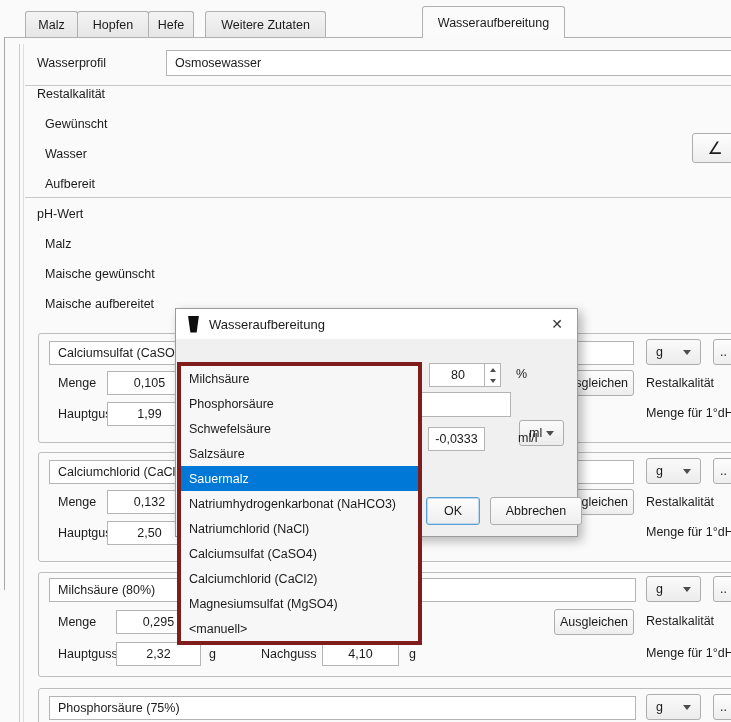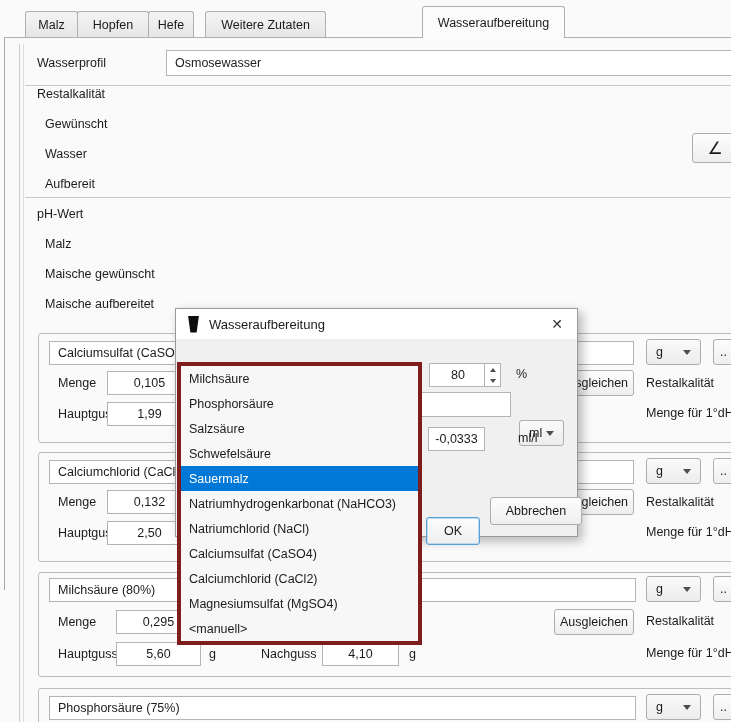--- a/index.html
+++ b/index.html
@@ -18,21 +18,21 @@
        display:flex;align-items:center;justify-content:center;z-index:2;}
   .tab.active{top:6px;height:32px;background:#fbfbfb;z-index:3;}
   .tabline{position:absolute;top:37px;left:4px;width:727px;height:1px;background:#b0b0b0;z-index:1;}
   
   .field{position:absolute;box-sizing:border-box;background:#ffffff;border:1px solid #b4b4b4;
          display:flex;align-items:center;overflow:hidden;}
   .field.center{justify-content:center;}
   .btn{position:absolute;box-sizing:border-box;background:linear-gradient(#fdfdfd,#eeeeee);
        border:1px solid #adadad;border-radius:3px;display:flex;align-items:center;justify-content:center;
        overflow:hidden;}
-  .btn.focus{border:1px solid #5a9fd4;box-shadow:0 0 0 1px #bcd9ef inset;margin-top:20px;}
+  .btn.focus{border:1px solid #5a9fd4;box-shadow:0 0 0 1px #bcd9ef inset;}
   .combo{position:absolute;box-sizing:border-box;background:linear-gradient(#fafafa,#ececec);
          border:1px solid #adadad;border-radius:3px;display:flex;align-items:center;
          justify-content:space-between;padding:0 9px;overflow:hidden;}
   .arrow-down{width:0;height:0;border-left:4px solid transparent;border-right:4px solid transparent;
               border-top:5px solid #4d4d4d;}
   .arrow-up-s{width:0;height:0;border-left:3.5px solid transparent;border-right:3.5px solid transparent;
               border-bottom:4px solid #4d4d4d;}
   .arrow-dn-s{width:0;height:0;border-left:3.5px solid transparent;border-right:3.5px solid transparent;
               border-top:4px solid #4d4d4d;}
   .group{position:absolute;box-sizing:border-box;border:1px solid #bdbdbd;border-radius:3px;}
@@ -168,21 +168,21 @@
     <div class="lbl" style="left:19px;top:42px;">Menge</div>
     <div class="field center" style="left:77px;top:37px;width:85px;height:24px;">
       <span>0,295</span>
     </div>
     <div class="btn" style="left:515px;top:36px;width:80px;height:26px;">
       <span>Ausgleichen</span>
     </div>
     <div class="lbl" style="left:607px;top:41px;">Restalkalität</div>
     <div class="lbl" style="left:19px;top:74px;">Hauptguss</div>
     <div class="field center" style="left:77px;top:69px;width:85px;height:24px;">
-      <span>5,60</span>
+      <span>2,32</span>
     </div>
     <div class="lbl" style="left:170px;top:74px;">g</div>
     <div class="lbl" style="left:222px;top:74px;">Nachguss</div>
     <div class="field center" style="left:283px;top:69px;width:77px;height:24px;">
       <span>4,10</span>
     </div>
     <div class="lbl" style="left:370px;top:74px;">g</div>
     <div class="lbl" style="left:607px;top:73px;">Menge für 1°dH</div>
   </div>
 
@@ -234,22 +234,22 @@
       <span>OK</span>
     </div>
     <div class="btn" style="left:314px;top:188px;width:92px;height:28px;">
       <span>Abbrechen</span>
     </div>
   </div>
 
   <div class="list">
     <div class="list-item">Milchsäure</div>
     <div class="list-item">Phosphorsäure</div>
+    <div class="list-item">Schwefelsäure</div>
     <div class="list-item">Salzsäure</div>
-    <div class="list-item">Schwefelsäure</div>
     <div class="list-item selected">Sauermalz</div>
     <div class="list-item">Natriumhydrogenkarbonat (NaHCO3)</div>
     <div class="list-item">Natriumchlorid (NaCl)</div>
     <div class="list-item">Calciumsulfat (CaSO4)</div>
     <div class="list-item">Calciumchlorid (CaCl2)</div>
     <div class="list-item">Magnesiumsulfat (MgSO4)</div>
     <div class="list-item">&lt;manuell&gt;</div>
   </div>
 
 </div>

